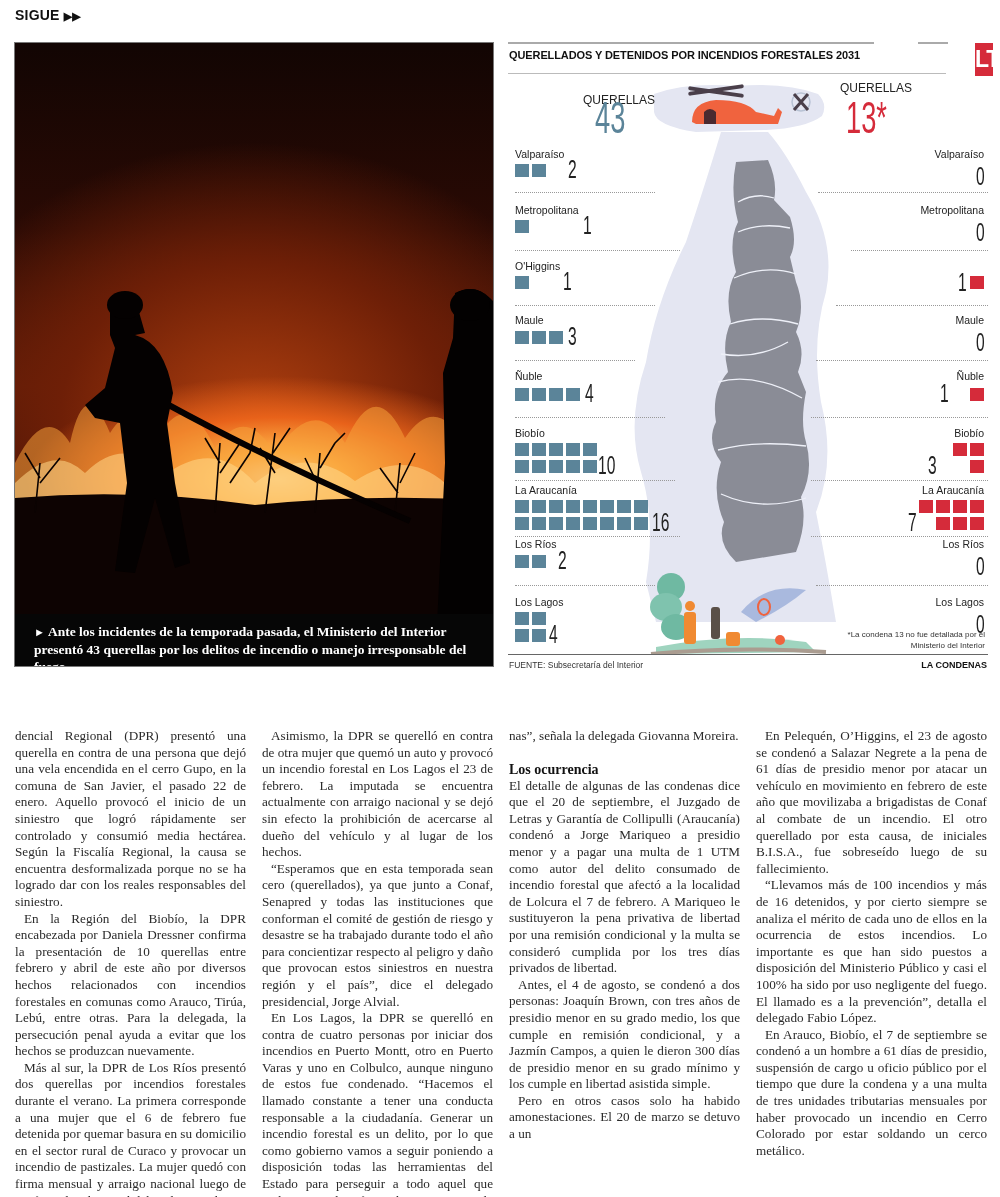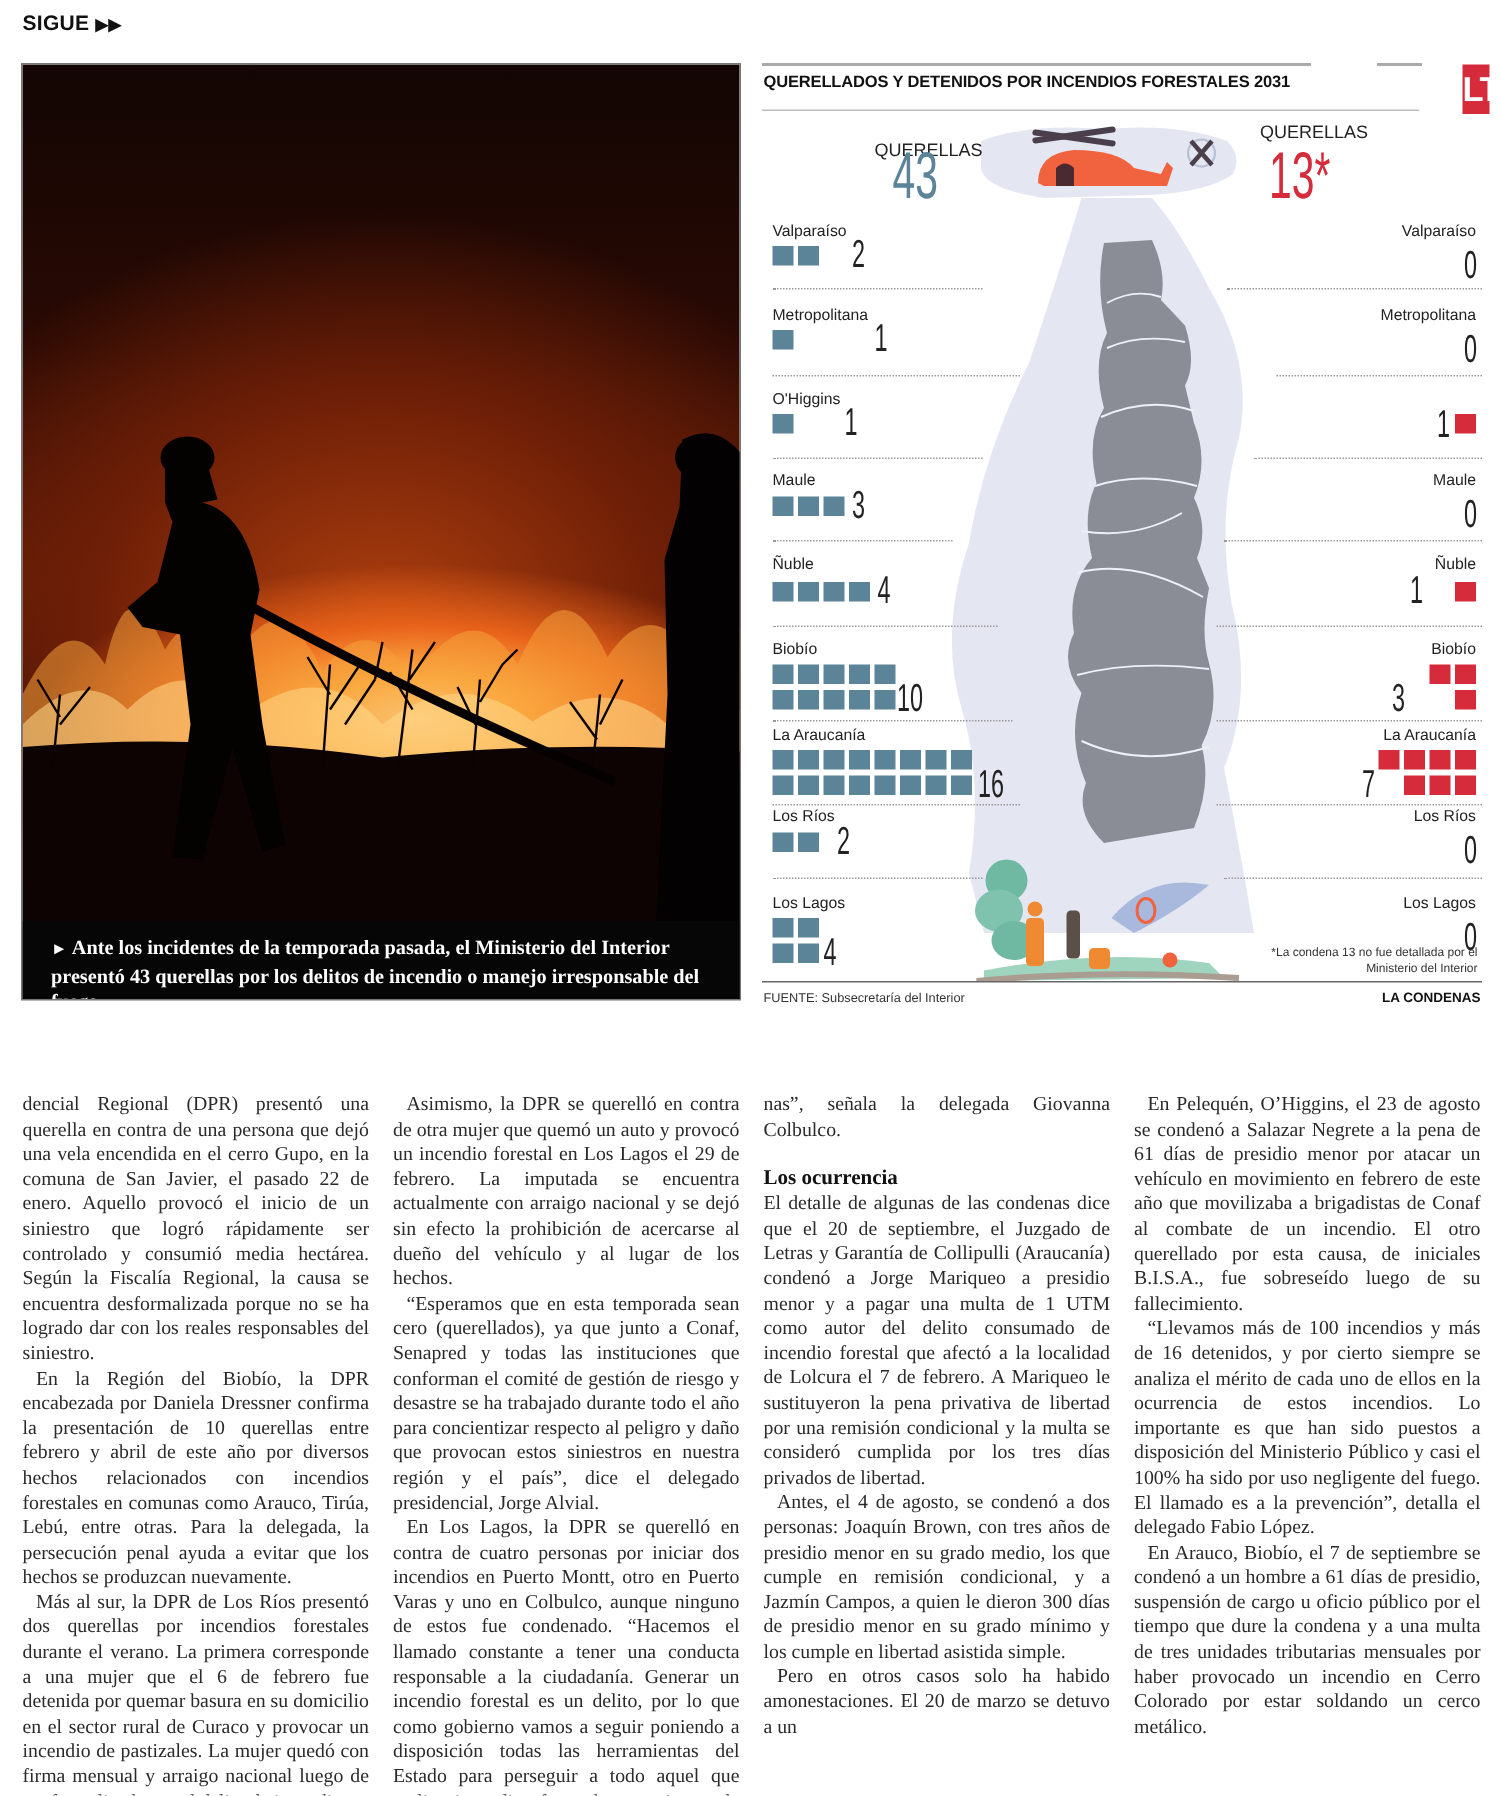--- a/index.html
+++ b/index.html
@@ -310,27 +310,27 @@
   <div class="brand">LA CONDENAS</div>
 </div>
 
 <div class="col" style="left:15px;">
   <p>dencial Regional (DPR) presentó una querella en contra de una persona que dejó una vela encendida en el cerro Gupo, en la comuna de San Javier, el pasado 22 de enero. Aquello provocó el inicio de un siniestro que logró rápidamente ser controlado y consumió media hectárea. Según la Fiscalía Regional, la causa se encuentra desformalizada porque no se ha logrado dar con los reales responsables del siniestro.</p>
   <p class="ind">En la Región del Biobío, la DPR encabezada por Daniela Dressner confirma la presentación de 10 querellas entre febrero y abril de este año por diversos hechos relacionados con incendios forestales en comunas como Arauco, Tirúa, Lebú, entre otras. Para la delegada, la persecución penal ayuda a evitar que los hechos se produzcan nuevamente.</p>
   <p class="ind">Más al sur, la DPR de Los Ríos presentó dos querellas por incendios forestales durante el verano. La primera corresponde a una mujer que el 6 de febrero fue detenida por quemar basura en su domicilio en el sector rural de Curaco y provocar un incendio de pastizales. La mujer quedó con firma mensual y arraigo nacional luego de ser formalizada por el delito de incendio.</p>
 </div>
 
 <div class="col" style="left:262px;">
-  <p class="ind">Asimismo, la DPR se querelló en contra de otra mujer que quemó un auto y provocó un incendio forestal en Los Lagos el 29 de febrero. La imputada se encuentra actualmente con arraigo nacional y se dejó sin efecto la prohibición de acercarse al dueño del vehículo y al lugar de los hechos.</p>
+  <p class="ind">Asimismo, la DPR se querelló en contra de otra mujer que quemó un auto y provocó un incendio forestal en Los Lagos el 23 de febrero. La imputada se encuentra actualmente con arraigo nacional y se dejó sin efecto la prohibición de acercarse al dueño del vehículo y al lugar de los hechos.</p>
   <p class="ind">“Esperamos que en esta temporada sean cero (querellados), ya que junto a Conaf, Senapred y todas las instituciones que conforman el comité de gestión de riesgo y desastre se ha trabajado durante todo el año para concientizar respecto al peligro y daño que provocan estos siniestros en nuestra región y el país”, dice el delegado presidencial, Jorge Alvial.</p>
   <p class="ind">En Los Lagos, la DPR se querelló en contra de cuatro personas por iniciar dos incendios en Puerto Montt, otro en Puerto Varas y uno en Colbulco, aunque ninguno de estos fue condenado. “Hacemos el llamado constante a tener una conducta responsable a la ciudadanía. Generar un incendio forestal es un delito, por lo que como gobierno vamos a seguir poniendo a disposición todas las herramientas del Estado para perseguir a todo aquel que realice incendios forestales y arriesgue la vida de las perso-</p>
 </div>
 
 <div class="col" style="left:509px;">
-  <p>nas”, señala la delegada Giovanna Colbulco.</p>
+  <p>nas”, señala la delegada Giovanna Moreira.</p>
   <h3>Los ocurrencia</h3>
   <p>El detalle de algunas de las condenas dice que el 20 de septiembre, el Juzgado de Letras y Garantía de Collipulli (Araucanía) condenó a Jorge Mariqueo a presidio menor y a pagar una multa de 1 UTM como autor del delito consumado de incendio forestal que afectó a la localidad de Lolcura el 7 de febrero. A Mariqueo le sustituyeron la pena privativa de libertad por una remisión condicional y la multa se consideró cumplida por los tres días privados de libertad.</p>
   <p class="ind">Antes, el 4 de agosto, se condenó a dos personas: Joaquín Brown, con tres años de presidio menor en su grado medio, los que cumple en remisión condicional, y a Jazmín Campos, a quien le dieron 300 días de presidio menor en su grado mínimo y los cumple en libertad asistida simple.</p>
   <p class="ind">Pero en otros casos solo ha habido amonestaciones. El 20 de marzo se detuvo a un</p>
 </div>
 
 <div class="col" style="left:756px;">
   <p class="ind">En Pelequén, O’Higgins, el 23 de agosto se condenó a Salazar Negrete a la pena de 61 días de presidio menor por atacar un vehículo en movimiento en febrero de este año que movilizaba a brigadistas de Conaf al combate de un incendio. El otro querellado por esta causa, de iniciales B.I.S.A., fue sobreseído luego de su fallecimiento.</p>
   <p class="ind">“Llevamos más de 100 incendios y más de 16 detenidos, y por cierto siempre se analiza el mérito de cada uno de ellos en la ocurrencia de estos incendios. Lo importante es que han sido puestos a disposición del Ministerio Público y casi el 100% ha sido por uso negligente del fuego. El llamado es a la prevención”, detalla el delegado Fabio López.</p>
   <p class="ind"><span>En Arauco, Biobío, el 7 de septiembre se condenó a un hombre a 61 días de presidio, suspensión de cargo u oficio público por el tiempo que dure la condena y a una multa de tres unidades tributarias mensuales por haber provocado un incendio en Cerro Colorado por estar soldando un cerco metálico.</span></p>

